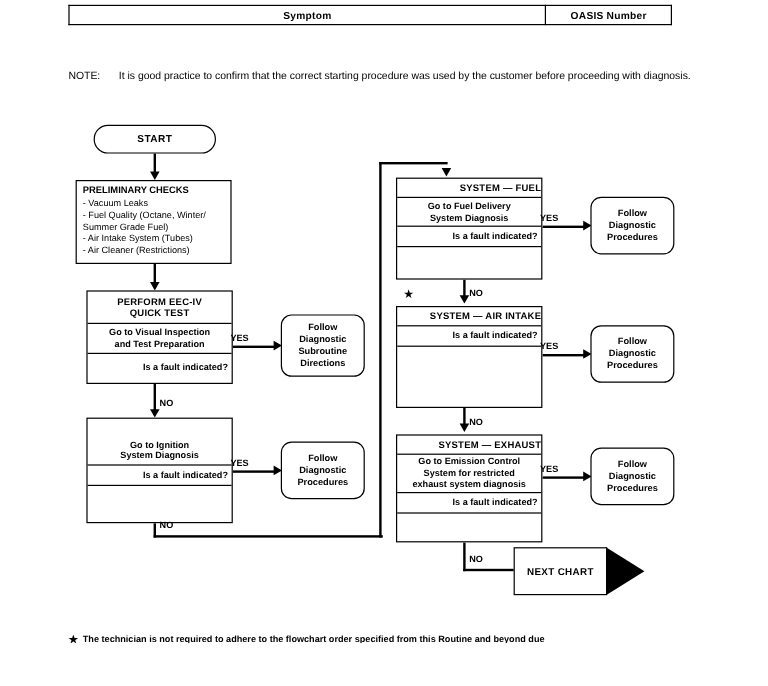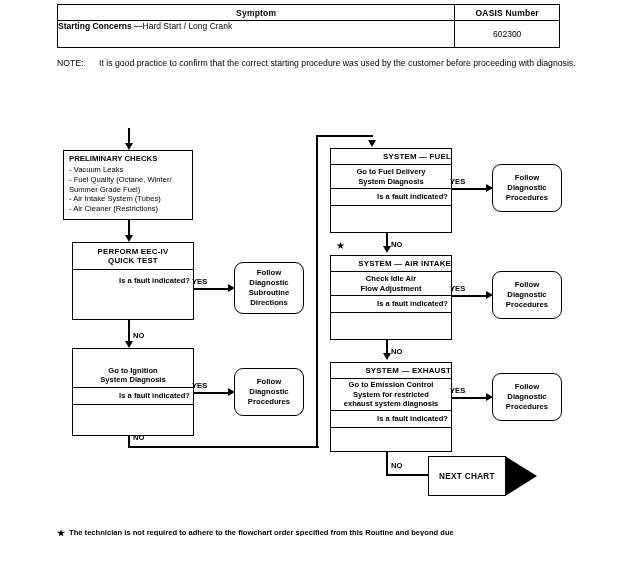--- a/index.html
+++ b/index.html
@@ -249,39 +249,33 @@
 <body>
 
 <div id="page">
 
   <table class="sym-table">
     <tbody>
         <tr>
       <th class="hdr col-sym">Symptom</th>
       <th class="hdr col-oasis">OASIS Number</th>
     </tr>
-    <tr>
-      <td class="cell-body">
-        <span class="concern-title">Starting Concerns</span>
-        <span class="concern-sub">—Hard Start / Long Crank</span>
-      </td>
-      <td class="cell-body-c">
-        <span class="oasis-num">602300</span>
-      </td>
-    </tr>
   </tbody>
     </table>
 
   <div class="note-wrap">
     <span class="note-label">NOTE:</span>
     <span class="note-text">It is good practice to confirm that the correct starting procedure was used by the customer before proceeding with diagnosis.</span>
   </div>
 
   <div id="flow">
 
+    <div class="node term" style="left:78px; top:104px; width:102px; height:24px;">
+      <span>START</span>
+    </div>
 
     <div class="ln lnv" style="left:127.9px; top:128px; height:18px;"></div>
     <div class="arrow-d" style="left:124.5px; top:143px;"></div>
 
     <div class="node proc" style="left:63px; top:150px; width:130px; height:70px;">
       <span class="ttl">PRELIMINARY CHECKS</span>
       <span class="li">- Vacuum Leaks</span>
       <span class="li">- Fuel Quality (Octane, Winter/</span>
       <span class="li">  Summer Grade Fuel)</span>
       <span class="li">- Air Intake System (Tubes)</span>
@@ -289,20 +283,24 @@
     </div>
 
     <div class="ln lnv" style="left:127.9px; top:220px; height:18px;"></div>
     <div class="arrow-d" style="left:124.5px; top:235px;"></div>
 
     <div class="node sysbox" style="left:72px; top:242px; width:122px; height:78px;">
       <div class="srow shead" style="height:27px; flex-direction:column; justify-content:center;">
         <span>PERFORM EEC-IV</span>
         <span>QUICK TEST</span>
       </div>
+      <div class="srow sact" style="height:25px; flex-direction:column; justify-content:center;">
+        <span>Go to Visual Inspection</span>
+        <span>and Test Preparation</span>
+      </div>
       <div class="srow sq" style="height:21px; border-bottom:none;">
         <span>Is a fault indicated?</span>
       </div>
     </div>
 
     <div class="ln lnh" style="left:194px; top:288px; width:36px;"></div>
     <div class="arrow-r" style="left:228px; top:283.5px;"></div>
     <div class="lbl" style="left:192px; top:277px;">YES</div>
 
     <div class="node rbox" style="left:234px; top:262px; width:70px; height:52px; flex-direction:column;">
@@ -371,24 +369,20 @@
     <div class="ln lnv" style="left:385.9px; top:233px; height:17px;"></div>
     <div class="arrow-d" style="left:382.5px; top:246px;"></div>
     <div class="lbl" style="left:391px; top:240px;">NO</div>
 
     <div class="star" style="left:336px; top:241px;">★</div>
 
     <div class="node sysbox" style="left:330px; top:255px; width:122px; height:85px;">
       <div class="srow shead" style="height:16px;">
         <span>SYSTEM — AIR INTAKE</span>
       </div>
-      <div class="srow sact" style="height:24px; flex-direction:column; justify-content:center;">
-        <span>Check Idle Air</span>
-        <span>Flow Adjustment</span>
-      </div>
       <div class="srow sq" style="height:17px;">
         <span>Is a fault indicated?</span>
       </div>
       <div class="srow sfill" style="height:25px;"></div>
     </div>
 
     <div class="ln lnh" style="left:452px; top:295px; width:36px;"></div>
     <div class="arrow-r" style="left:486px; top:290.5px;"></div>
     <div class="lbl" style="left:450px; top:284px;">YES</div>
 

